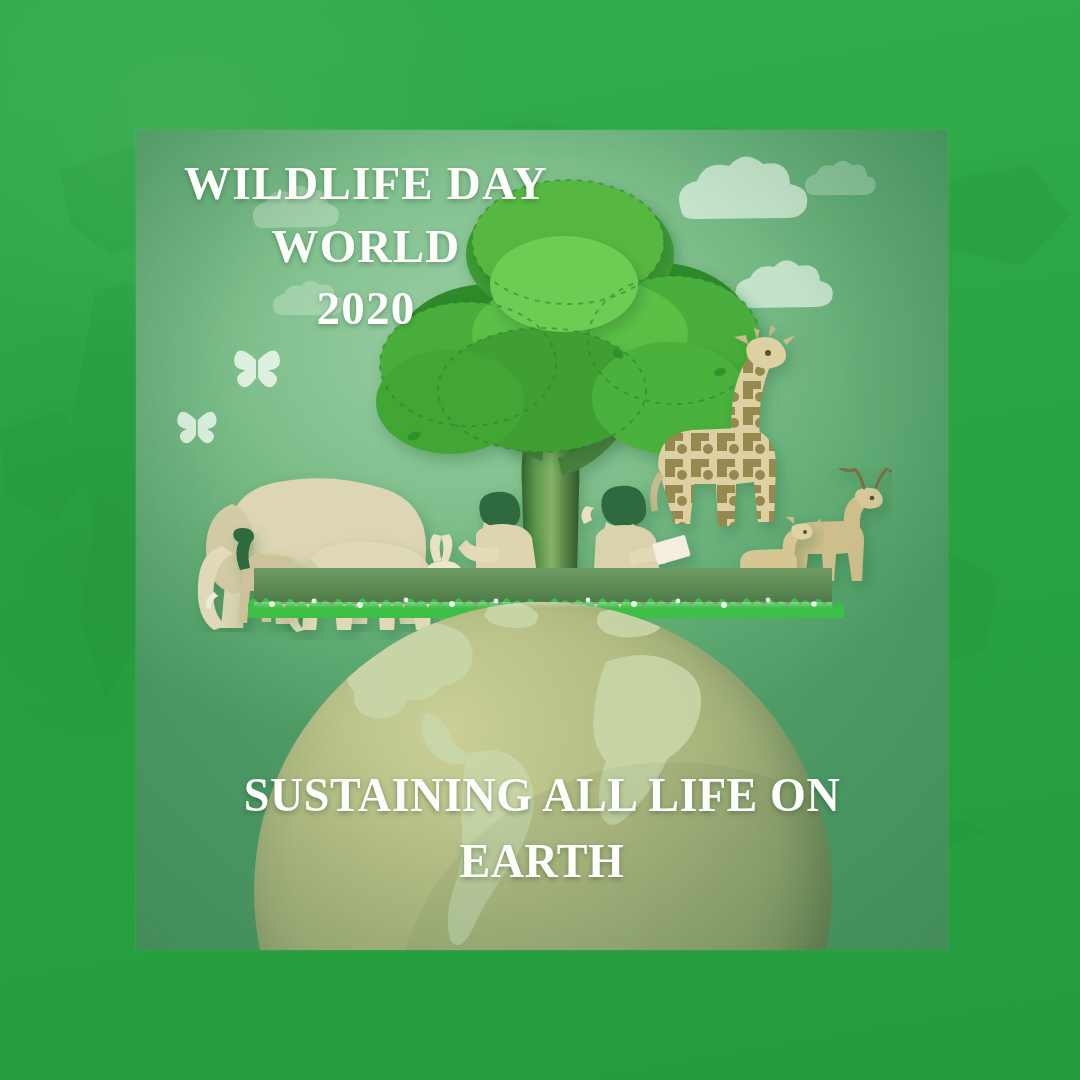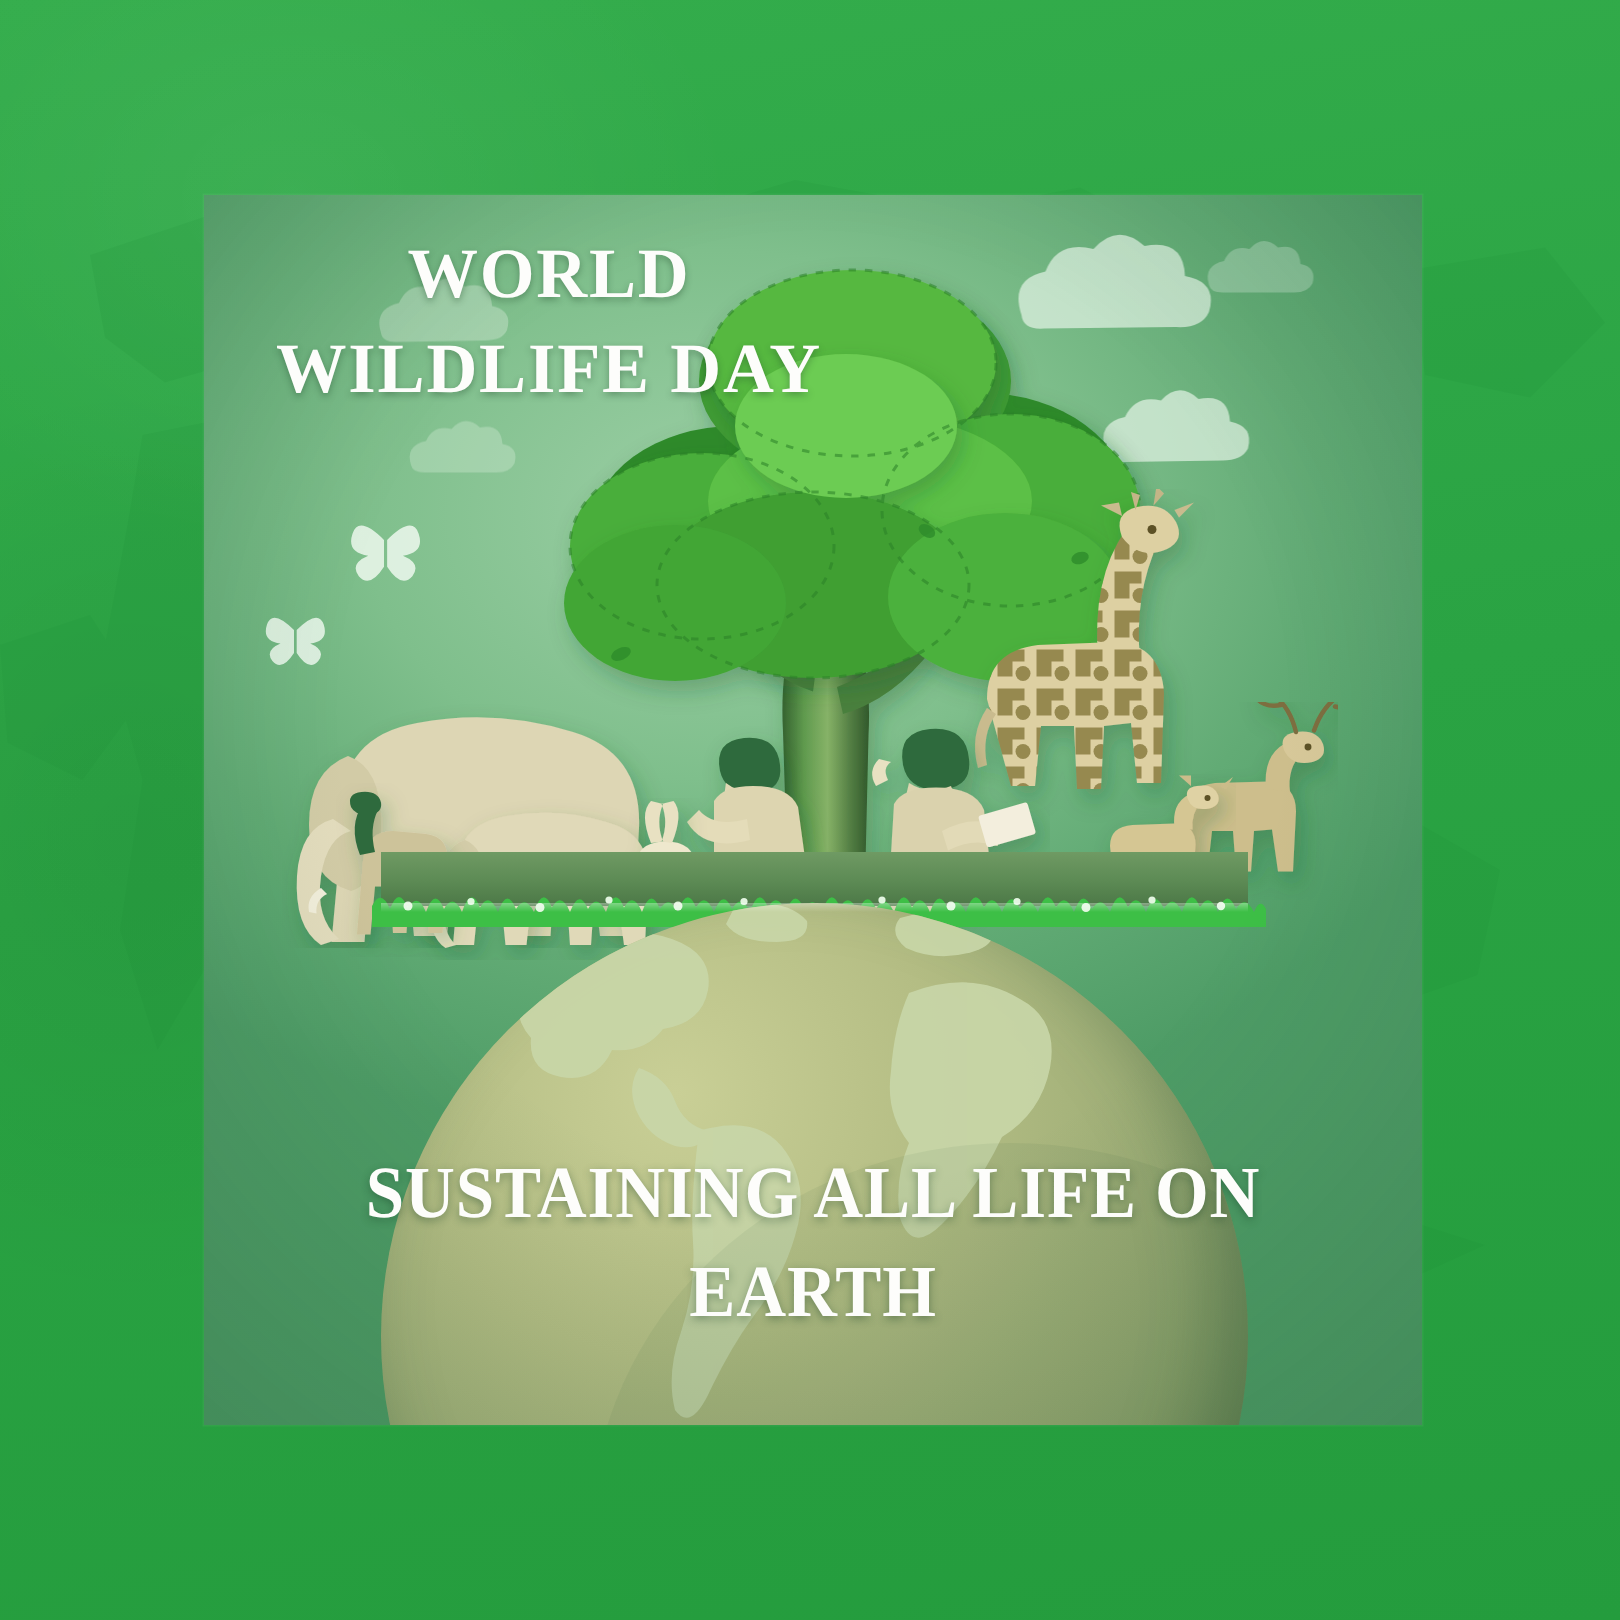--- a/index.html
+++ b/index.html
@@ -338,22 +338,23 @@
           <ellipse cx="420" cy="420" rx="280" ry="260" fill="#2d5f3a" opacity="0.35"></ellipse>
         </g>
       </svg>
     </div>
     <div style="position:absolute;left:118px;top:472px;width:578px;height:6px;background:linear-gradient(180deg,rgba(255,255,255,.35),rgba(255,255,255,0));"></div>
 
     <div class="vignette"></div>
   </div>
 
   <div id="title-block">
+    <div class="title-line">WILDLIFE DAY</div>
     <div class="title-line">WORLD</div>
-    <div class="title-line">WILDLIFE DAY</div>
+    <div class="title-line">2020</div>
   </div>
 
   <div id="tagline">
     <div>SUSTAINING ALL LIFE ON</div>
     <div>EARTH</div>
   </div>
 
   <div id="footer">
 
     

